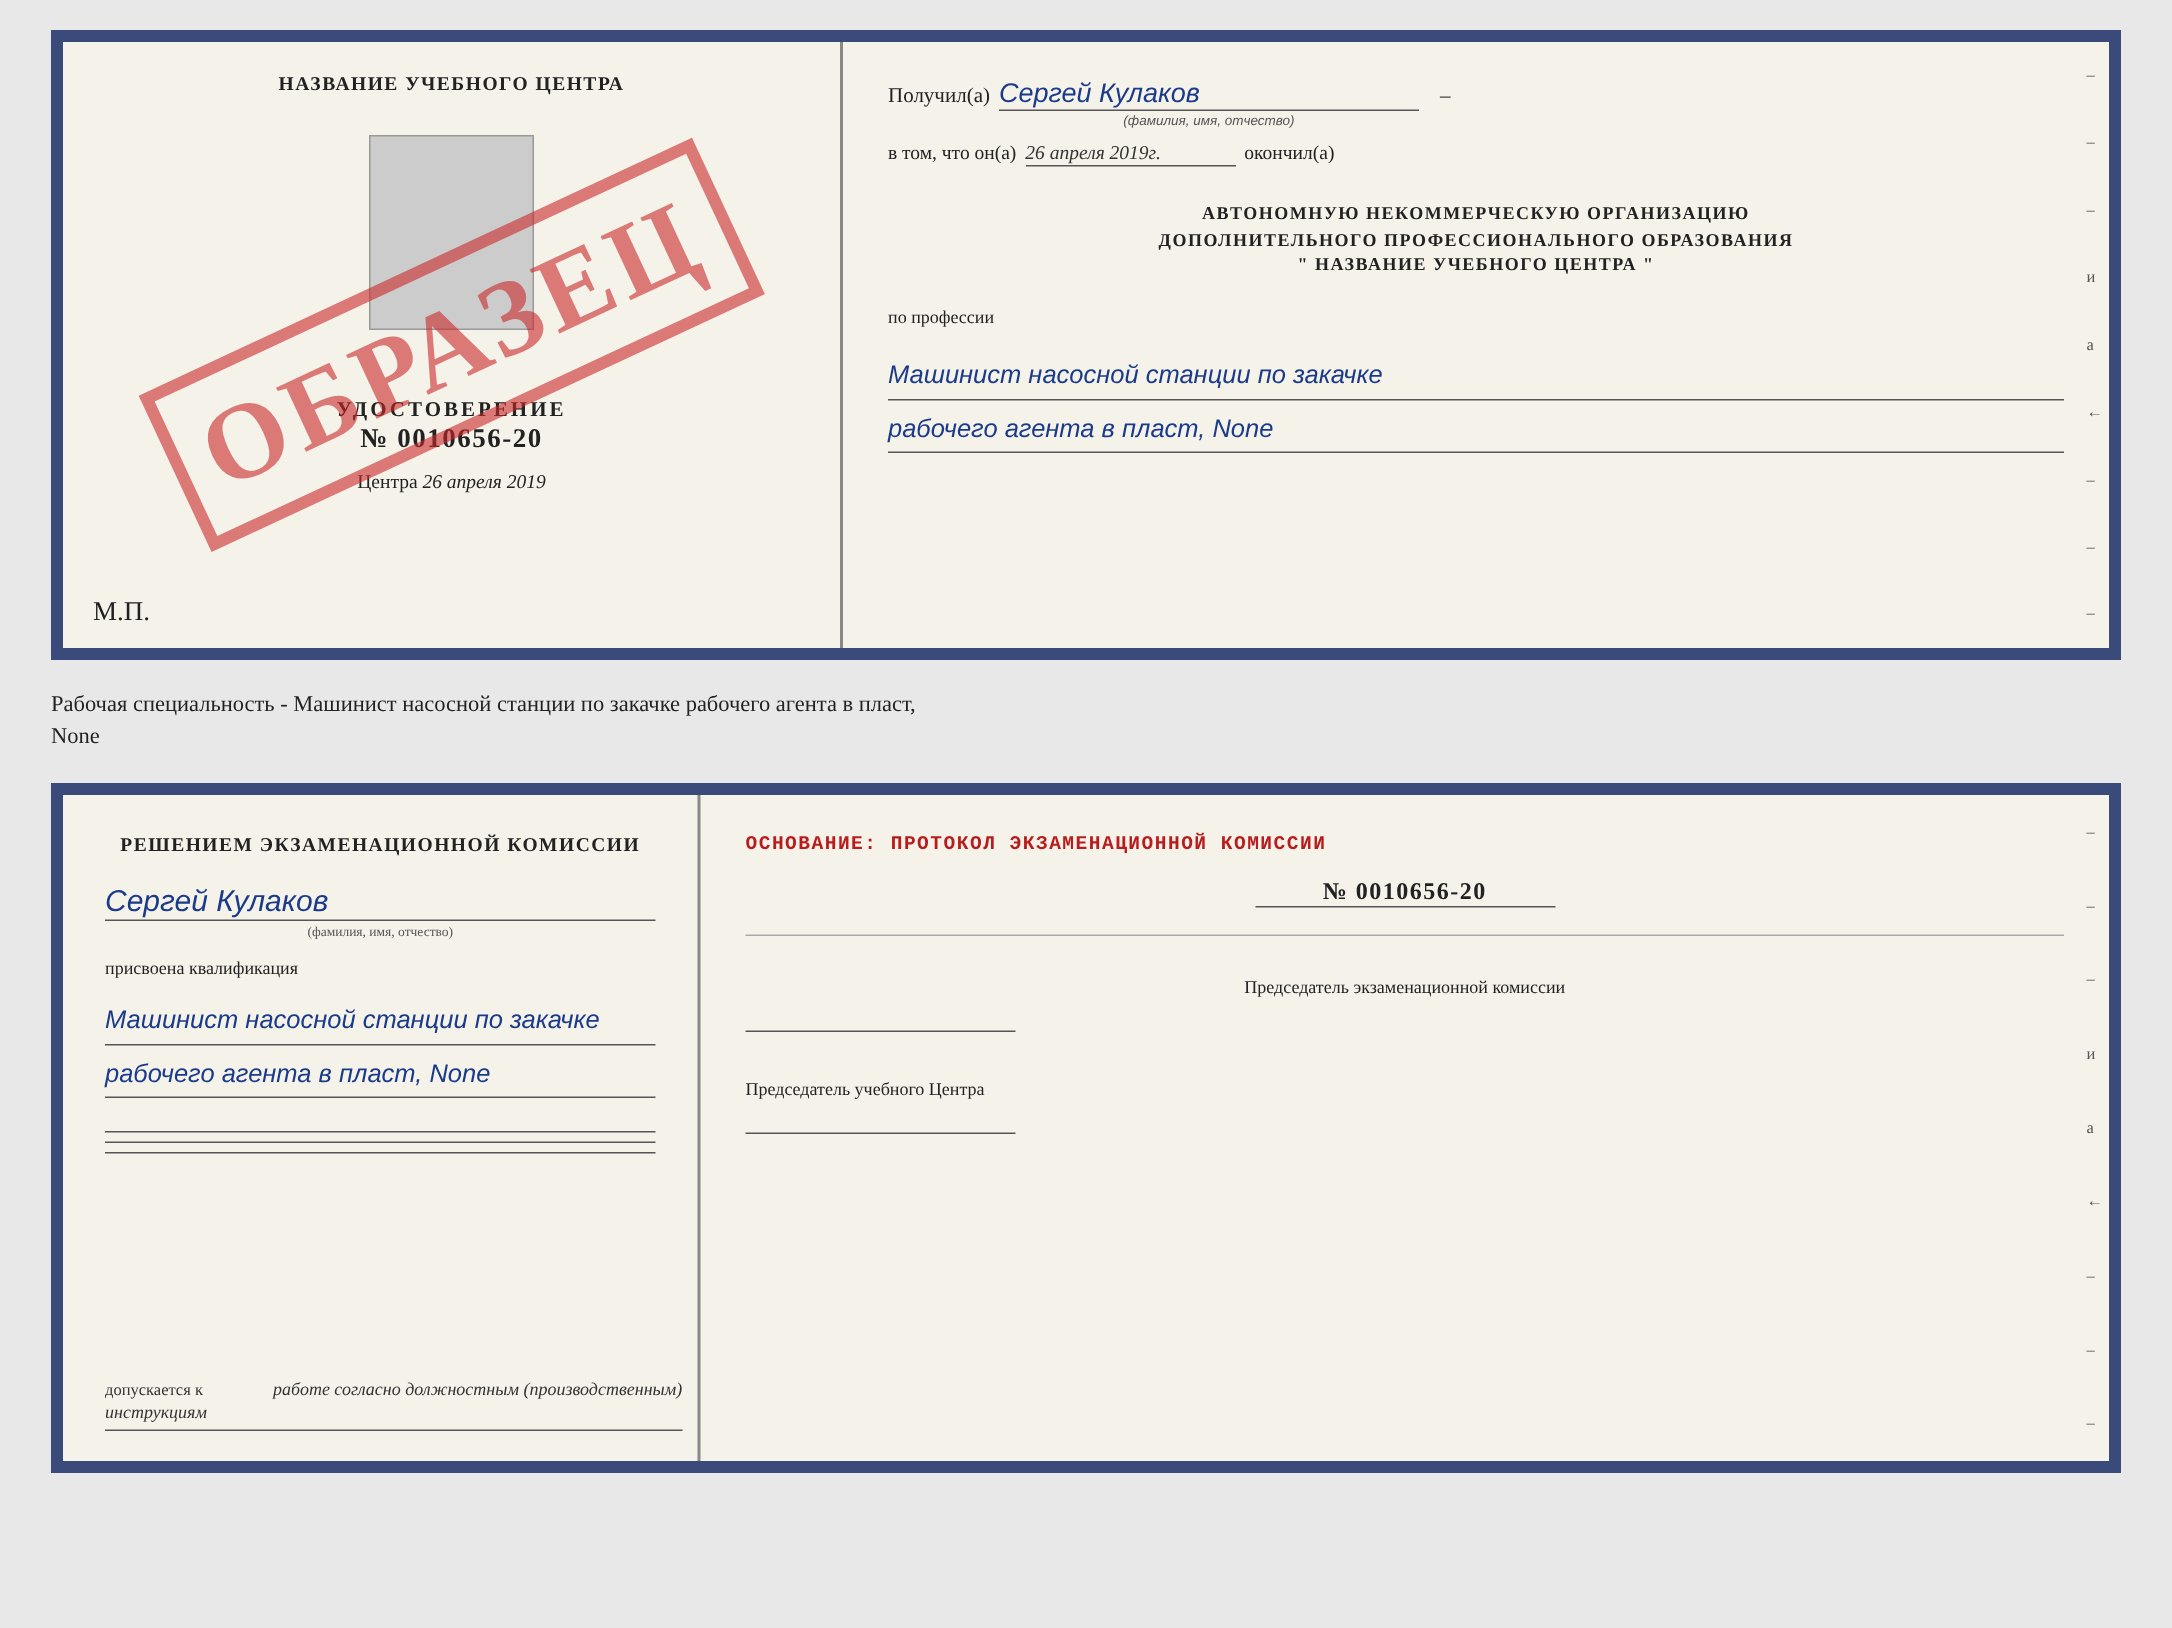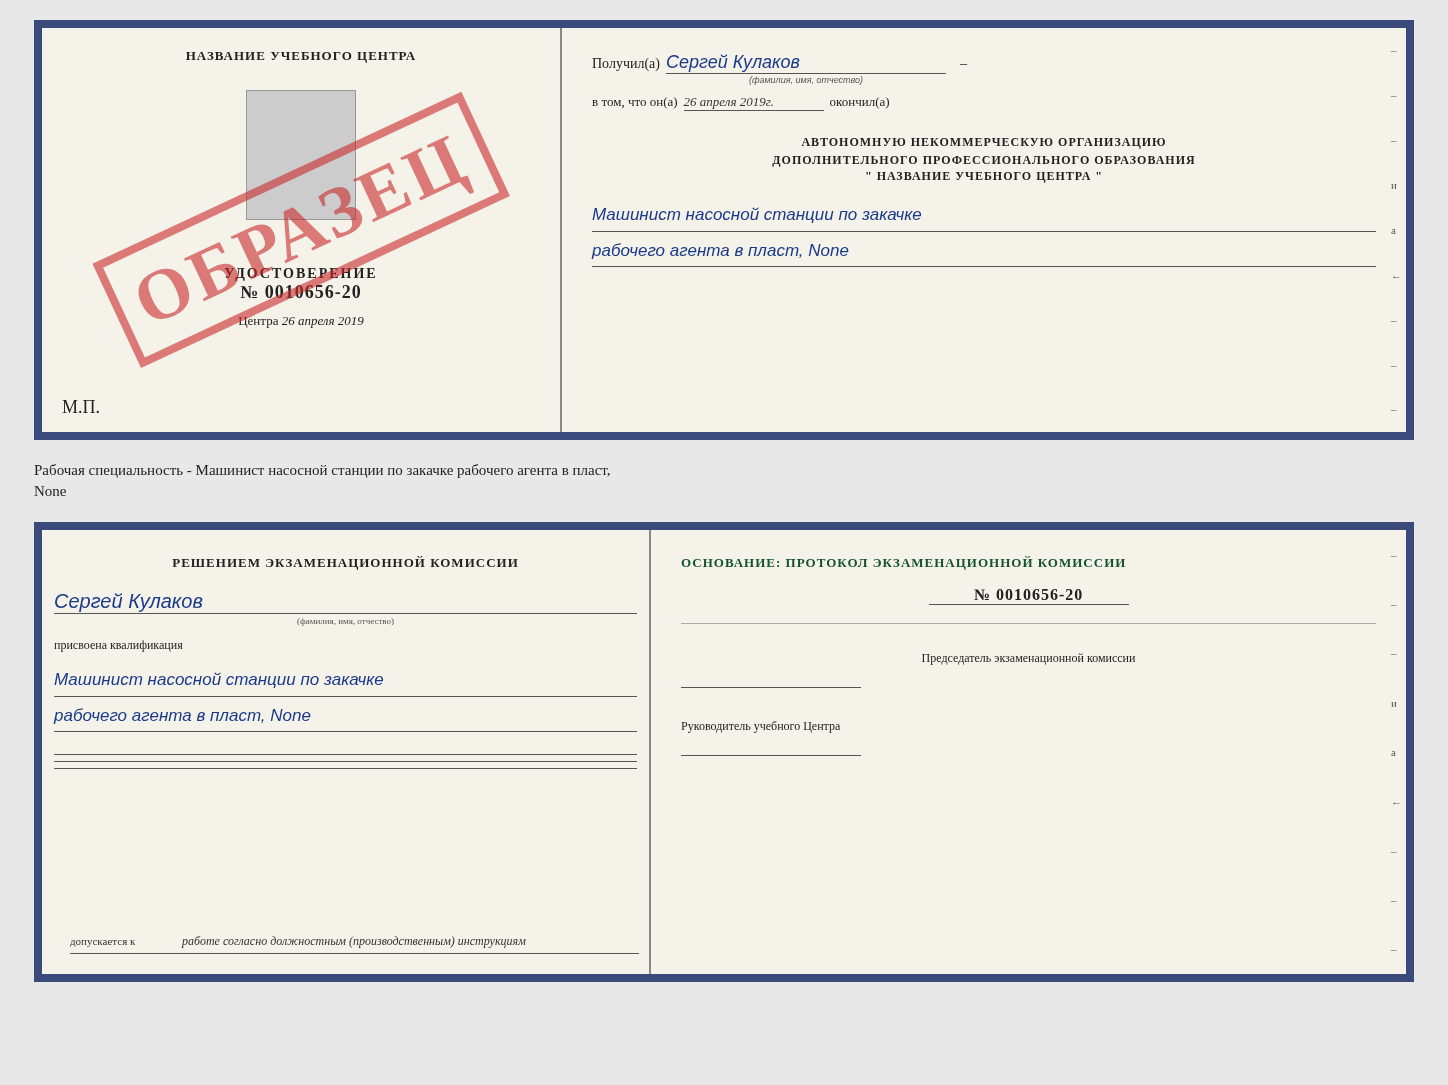--- a/index.html
+++ b/index.html
@@ -237,23 +237,23 @@
       width: 1380px;
       height: 460px;
       background: #f5f2ea;
       border: 8px solid #3a4a7a;
       display: flex;
       position: relative;
       overflow: hidden;
     }
 
     .doc-bottom-left {
-      width: 609px;
+      width: 425px;
       border-right: 2px solid #888;
-      padding: 24px 12px;
+      padding: 24px 28px;
       display: flex;
       flex-direction: column;
       gap: 8px;
       position: relative;
     }
 
     .doc-bottom-right {
       flex: 1;
       padding: 24px 30px;
       display: flex;
@@ -326,22 +326,23 @@
     .dopuskaetsya-line {
       border-top: 1px solid #555;
       margin-top: 4px;
     }
 
     .osnovanie-text {
       font-size: 13px;
       font-weight: bold;
       letter-spacing: 1px;
       text-transform: uppercase;
-      color: #14532d;
+      color: #b91c1c;
       line-height: 1.4;
+      font-family: Liberation Mono, monospace;
     }
 
     .protocol-number {
       font-size: 16px;
       font-weight: bold;
       color: #222;
       text-align: center;
       border-bottom: 1px solid #555;
       margin: 0 auto;
       width: 200px;
@@ -433,20 +434,21 @@
       <span class="date-underline">26 апреля 2019г.</span>
       <span class="okonchill">окончил(а)</span>
     </div>
 
     <div class="org-block">
       <div class="org-text">АВТОНОМНУЮ НЕКОММЕРЧЕСКУЮ ОРГАНИЗАЦИЮ</div>
       <div class="org-text">ДОПОЛНИТЕЛЬНОГО ПРОФЕССИОНАЛЬНОГО ОБРАЗОВАНИЯ</div>
       <div class="org-name">"  НАЗВАНИЕ УЧЕБНОГО ЦЕНТРА  "</div>
     </div>
 
+    <div class="po-professii">по профессии</div>
     <div>
       <span class="profession-name">Машинист насосной станции по закачке</span>
       <span class="profession-name">рабочего агента в пласт, None</span>
     </div>
 
     <div class="side-marks">
       <span>–</span>
       <span>–</span>
       <span>–</span>
       <span>и</span>
@@ -501,21 +503,21 @@
 
 
     <div style="height:1px; background:#aaa; margin:4px 0;"></div>
 
     <div class="predsedatel-block">
       <div class="predsedatel-text">Председатель экзаменационной комиссии</div>
       <div class="signature-line"></div>
     </div>
 
     <div class="rukovoditel-block">
-      <div class="rukovoditel-text">Руководитель учебного Центра</div>
+      <div class="rukovoditel-text">Председатель учебного Центра</div>
       <div class="signature-line"></div>
     </div>
 
     <div class="side-marks-right">
       <span>–</span>
       <span>–</span>
       <span>–</span>
       <span>и</span>
       <span>а</span>
       <span>←</span>

